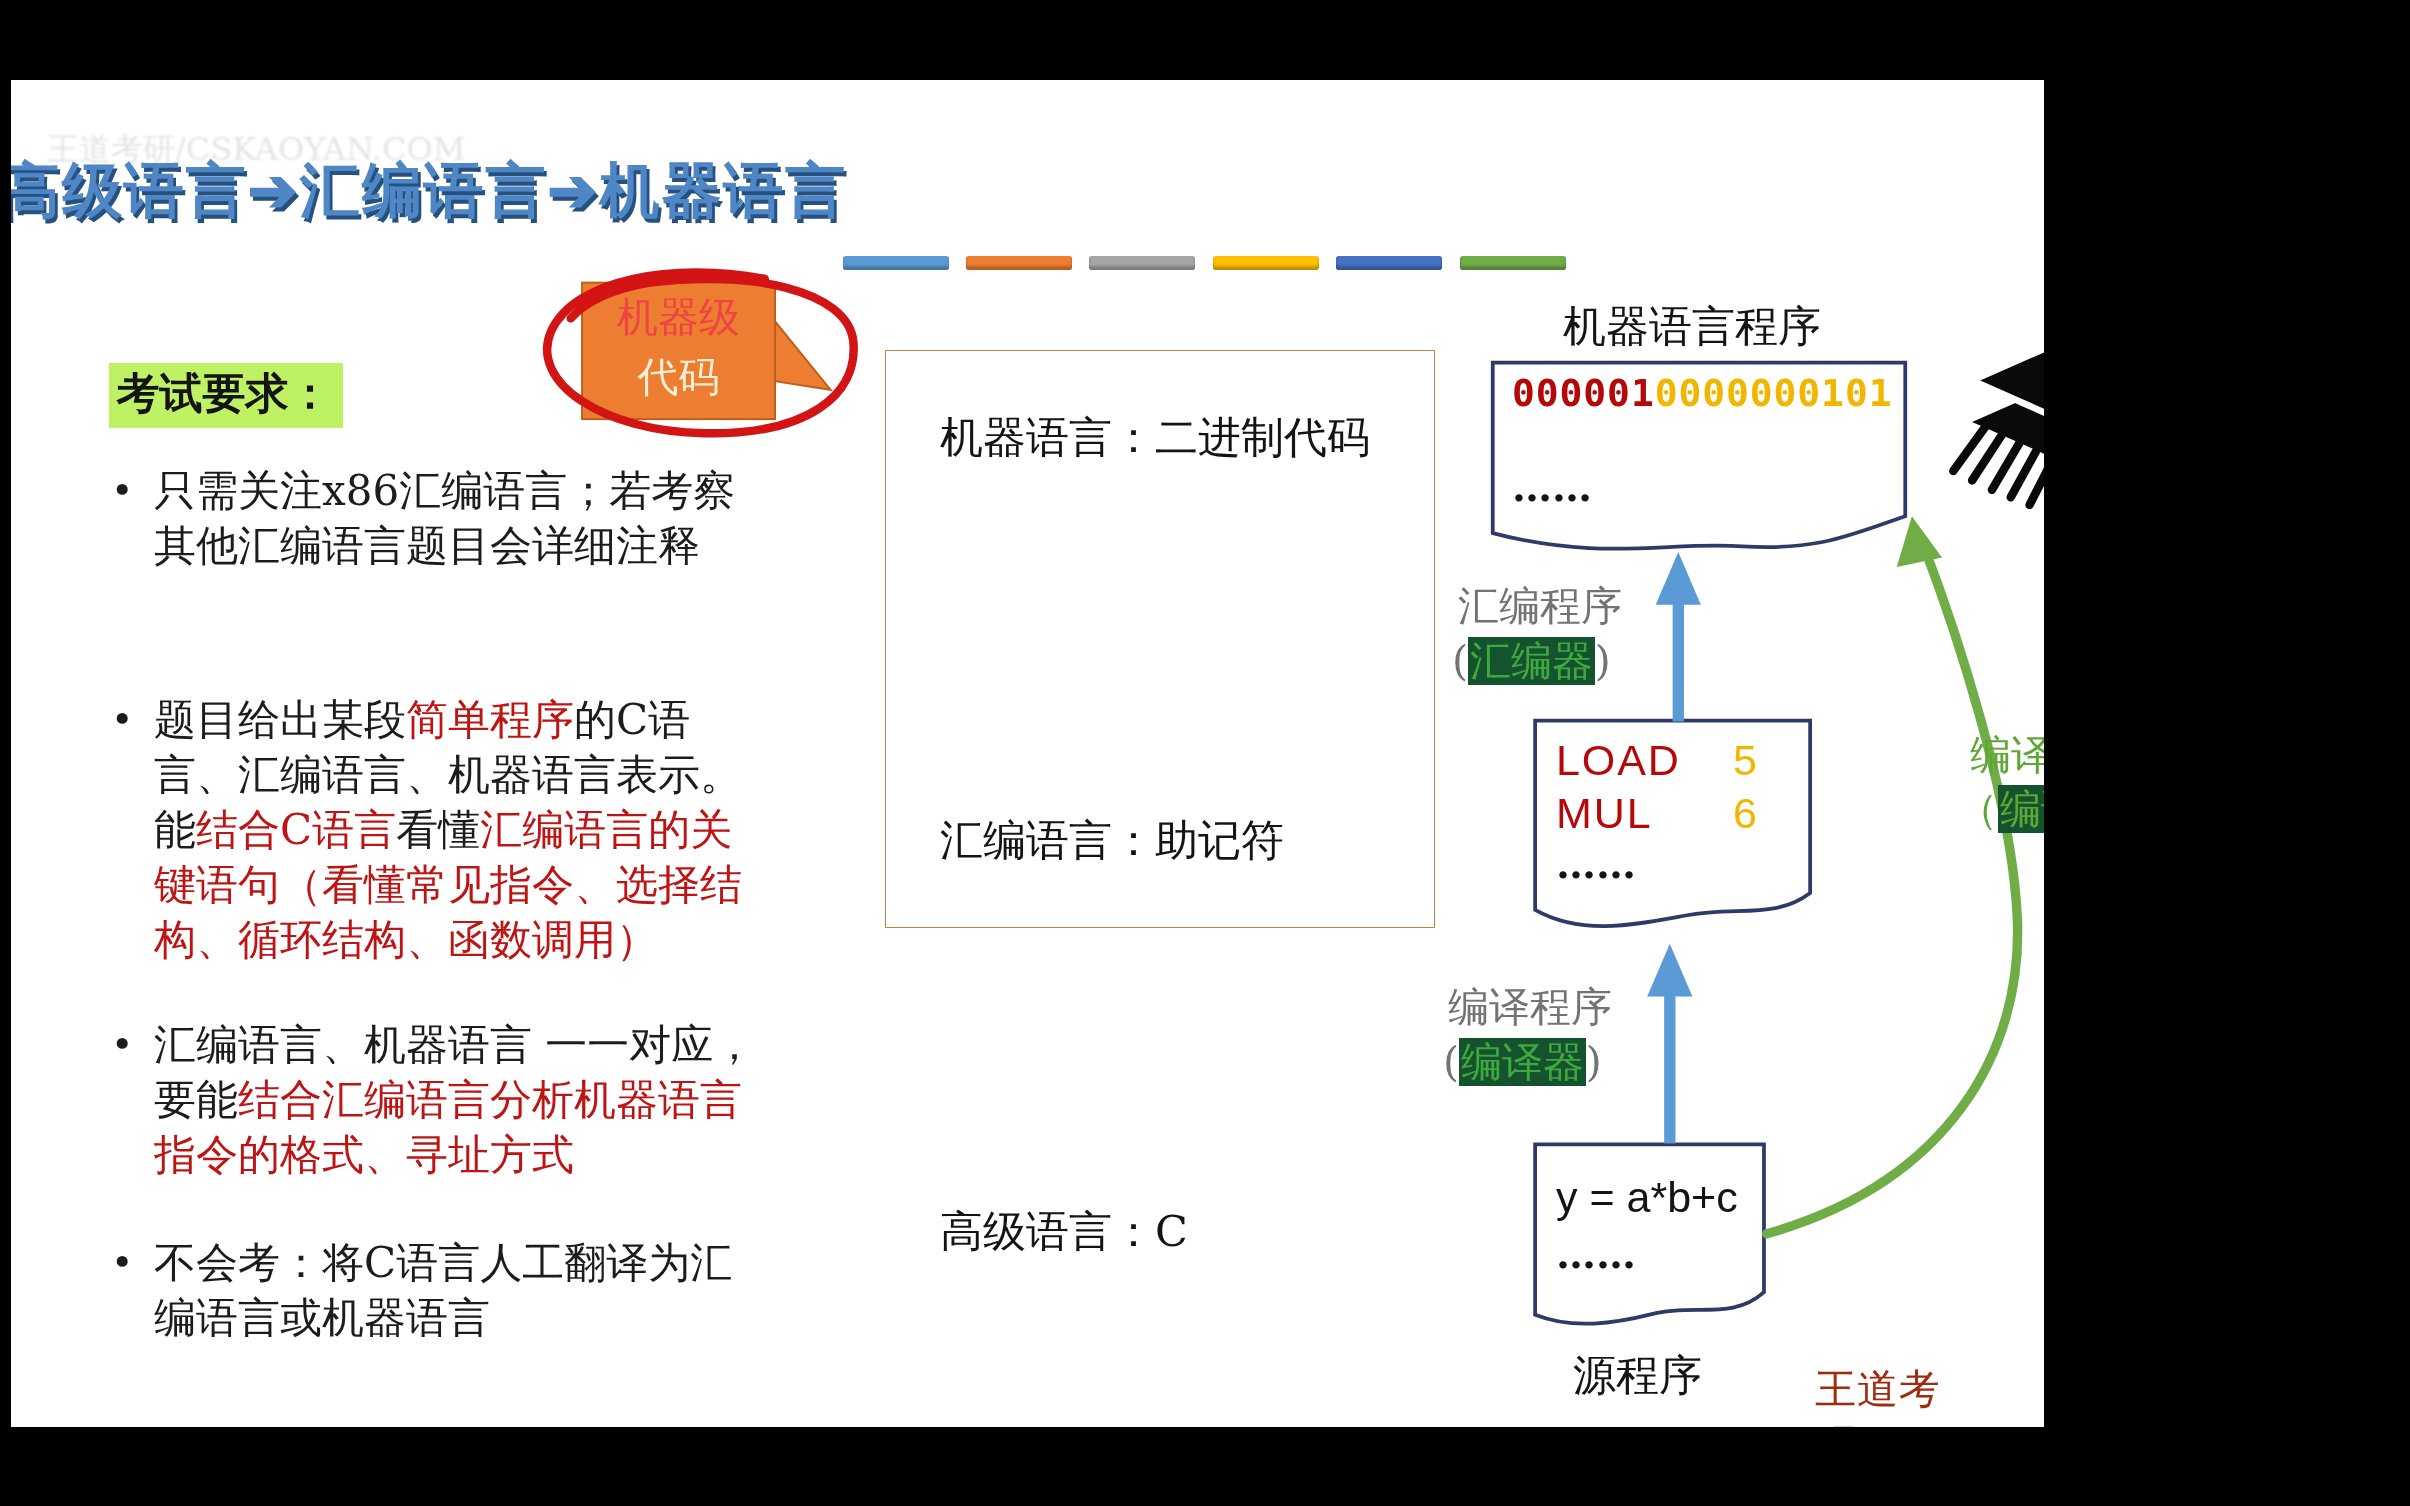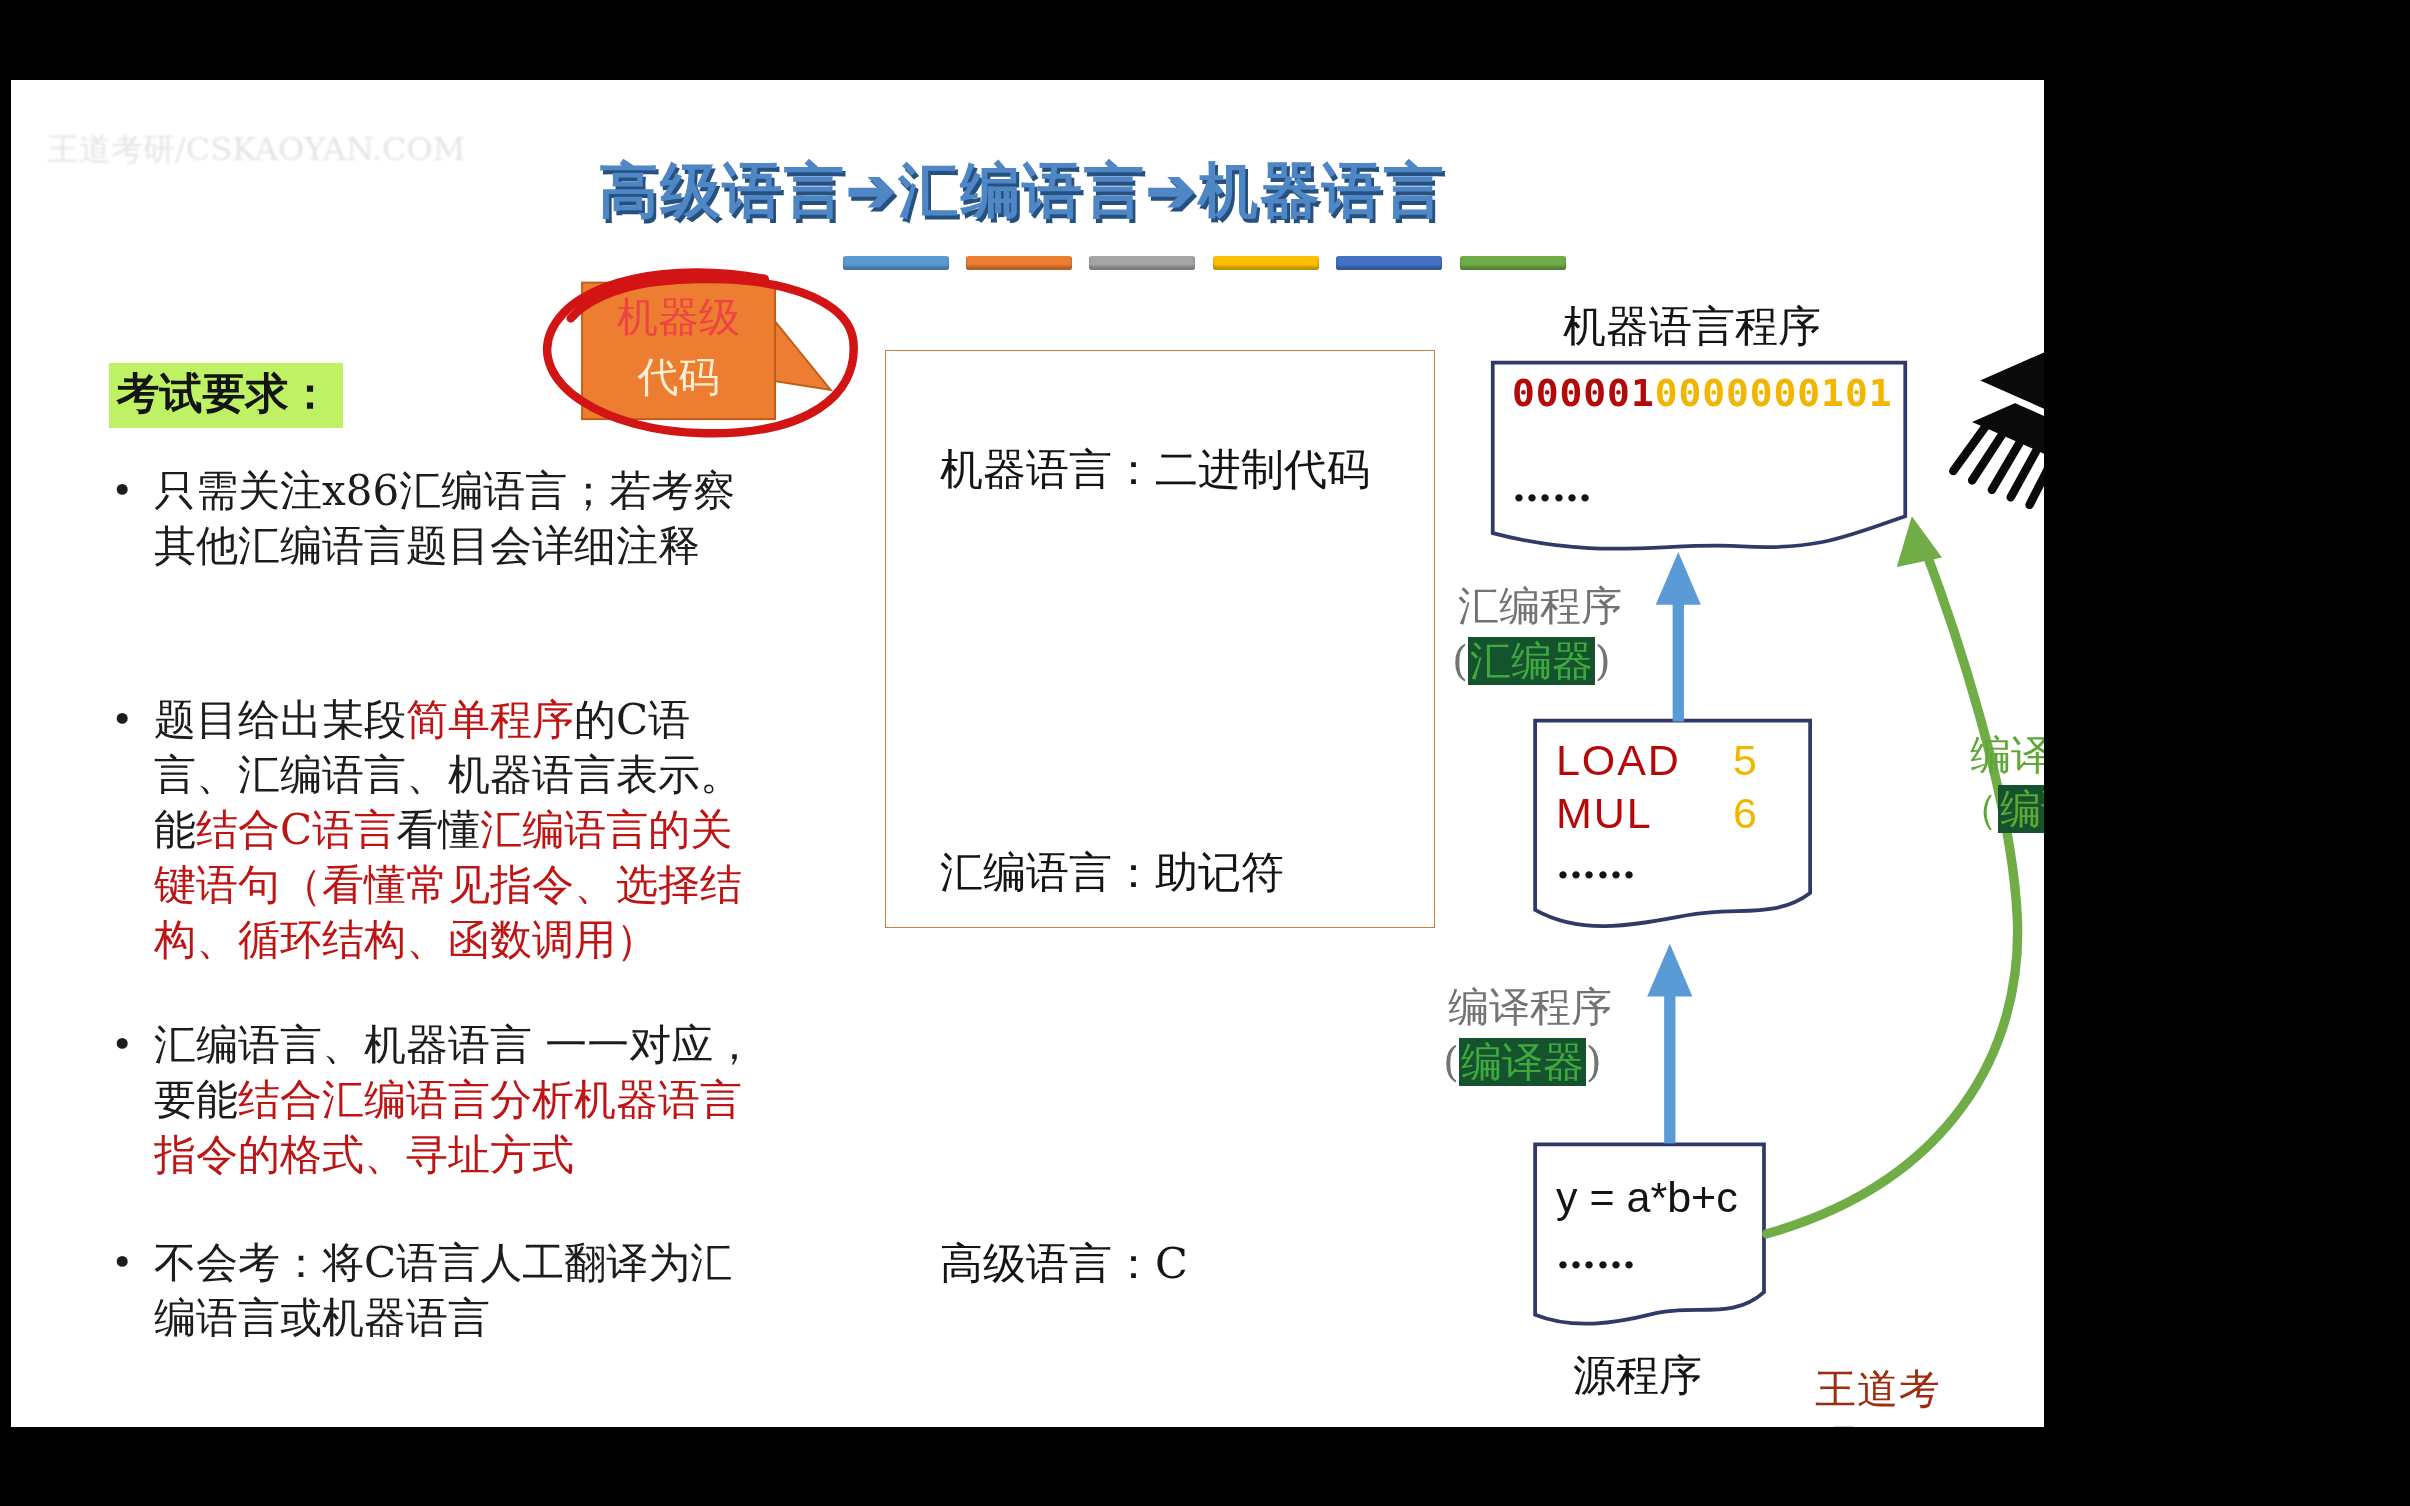--- a/index.html
+++ b/index.html
@@ -1,35 +1,35 @@
 <!DOCTYPE html>
 <html style="font-size:15px"><head>
 <meta charset="utf-8">
 <style>
   html,body{margin:0;padding:0;background:#000;}
   #stage{position:relative;width:2044px;height:1507px;background:#fff;overflow:hidden;
          font-family:"DejaVu Serif","Liberation Serif",serif;}
   .abs{position:absolute;}
   .bar-black{position:absolute;background:#000;}
   
-  #title{left:0;right:0;top:151px;text-align:center;font-size:60px;font-weight:bold;
+  #title{left:0;right:0;top:151px;text-align:left;font-size:60px;font-weight:bold;
          color:#4E86C6;text-shadow:2.8px 3.8px 0 #26507E;letter-spacing:1.9px;}
   .divbar{position:absolute;top:256px;width:106px;height:14px;border-radius:2.8px;
           box-shadow:inset 0 -3.8px 2.8px rgba(0,0,0,.25);}
   
   #exam-heading{left:109px;top:363px;background:#bef264;color:#141414;font-size:43px;
                 font-weight:bold;padding:1.9px 11.3px 5.6px 7.5px;}
   .bullet{position:absolute;left:111px;width:659px;display:flex;color:#1c1c1c;
           font-size:42px;line-height:55px;}
   .bullet .dot{width:43px;flex:0 0 43px;font-size:38px;}
   .bullet .btext{width:616px;}
   .seg-red{color:#BE1414;}
   
   #levels-box{left:885px;top:350px;width:548px;height:576px;border:1.9px solid #C9803E;background:#fff;}
-  .level-text{position:absolute;left:940px;color:#141414;font-size:43px;white-space:nowrap;margin-top:32px;}
+  .level-text{position:absolute;left:940px;color:#141414;font-size:43px;white-space:nowrap;}
   
   .rc{position:absolute;white-space:nowrap;}
   .doc-red{color:#B50909;}
   .doc-gold{color:#F2B600;}
   .mono{font-family:"DejaVu Sans Mono",monospace;font-weight:bold;font-size:38px;letter-spacing:0.9px;}
   .sans{font-family:Liberation Sans, sans-serif;}
   .cyan{color:#737373;}
   .greenlbl{color:#3FA93F;}
   .green2{color:#5EA636;}
   .hl-yellow{background:#14532d;padding:0 1.9px;}

